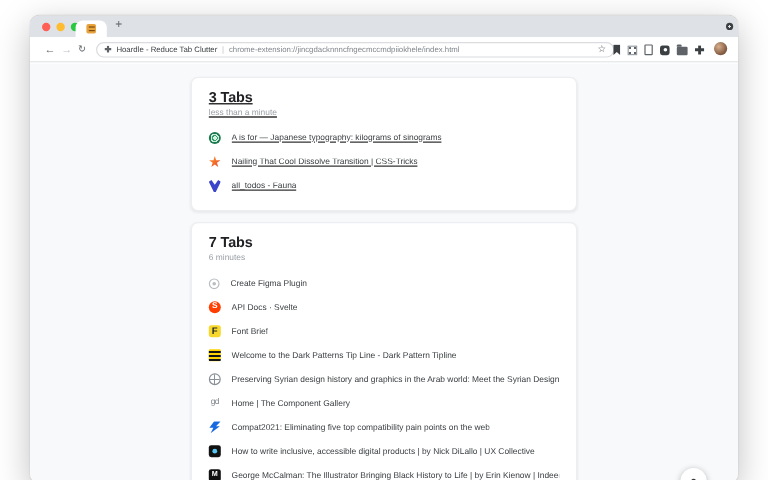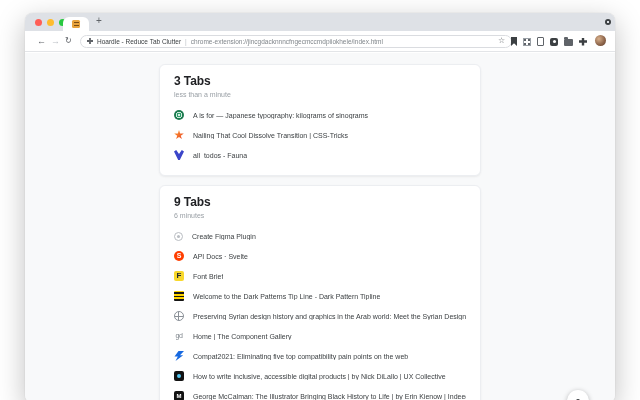--- a/index.html
+++ b/index.html
@@ -52,21 +52,21 @@
   .tb-puzzle-icon{width:8px;height:8px;background:#3c4043;
     clip-path:polygon(35% 0,65% 0,65% 35%,100% 35%,100% 65%,65% 65%,65% 100%,35% 100%,35% 65%,0 65%,0 35%,35% 35%);}
   .avatar{position:absolute;left:570px;top:4px;width:11px;height:11px;border-radius:50%;
     background:radial-gradient(circle at 35% 35%,#d8b08c,#8a6248 60%,#5b3d2e);}
   .kebab{position:absolute;left:586px;top:4px;font-size:9px;color:#5f6368;}
 
   
   .content{position:absolute;left:0;top:40px;width:100%;bottom:0;background:#f8f9fa;overflow:hidden;}
   .card{width:322px;margin:0 auto;background:#fff;border:1px solid #eceef1;border-radius:6px;
     box-shadow:0 1px 2px rgba(60,64,67,.08);padding:10px 14px;}
-  .card:first-child{margin-top:11px;}
+  .card:first-child{margin-top:11px;text-decoration:underline;}
   .card + .card{margin-top:9px;}
   .card-title{margin:0;font-size:12px;font-weight:700;color:#202124;line-height:13px;letter-spacing:-.1px;}
   .card-age{font-size:7px;color:#9aa0a6;line-height:9px;margin-top:2px;}
   .rows{margin-top:6px;}
   .row{display:flex;align-items:center;gap:9px;height:20px;cursor:default;}
   .row-label{font-size:7px;color:#3c4043;white-space:nowrap;overflow:hidden;}
 
   
   .fav{width:10px;height:10px;flex:0 0 10px;position:relative;display:flex;align-items:center;justify-content:center;}
   .a-is-for-icon{border-radius:50%;background:radial-gradient(circle,#d9efe3 0 1.5px,#2f9e6b 1.5px 2.5px,#cde9db 2.5px 3.5px,#1d7a4f 3.5px 5px);}
@@ -153,21 +153,21 @@
   </div>
 
   <div class="row">
     <span class="fav fauna-icon"></span>
     <span class="row-label">all_todos - Fauna</span>
   </div>
 </div>
   </section>
 
   <section class="card">
-    <h2 class="card-title">9 Tabs</h2>
+    <h2 class="card-title">7 Tabs</h2>
     <div class="card-age">6 minutes</div>
     <div class="rows">
   <div class="row">
     <span class="fav figma-icon"></span>
     <span class="row-label">Create Figma Plugin</span>
   </div>
 
   <div class="row">
     <span class="fav svelte-icon"></span>
     <span class="row-label">API Docs · Svelte</span>

